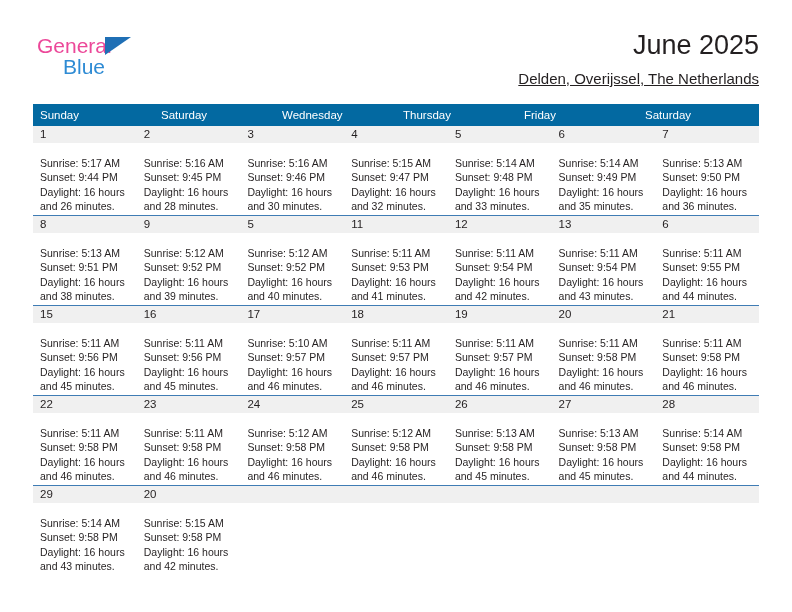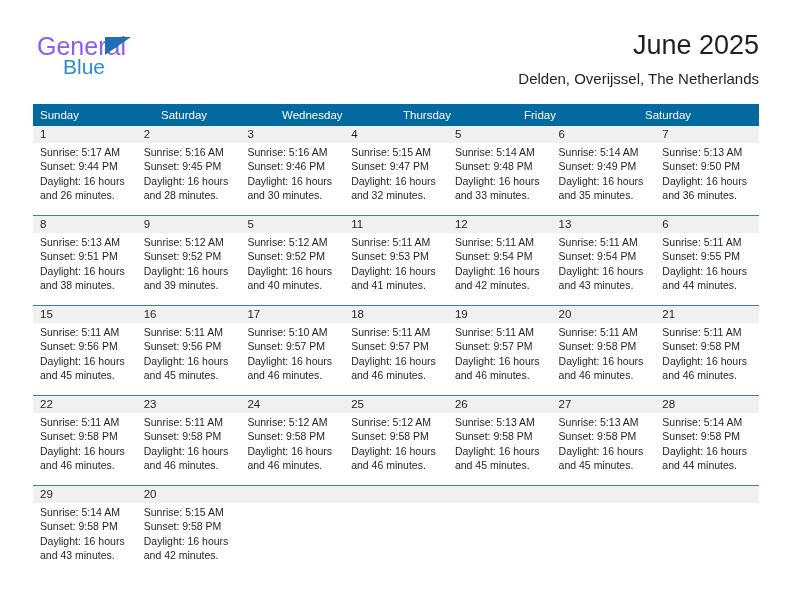--- a/index.html
+++ b/index.html
@@ -33,23 +33,23 @@
     position: absolute;
     left: 4px;
     top: 6px;
     width: 130px;
     height: 50px;
   }
   .logo-general {
     position: absolute;
     left: 0;
     top: 0;
-    font-size: 25px;
+    font-size: 21px;
     letter-spacing: 0px;
-    color: #8b5cf6;
+    color: #ec4899;
     line-height: 24px;
     font-family: "Liberation Sans", sans-serif;
   }
   .logo-tri {
     position: absolute;
     left: 68px;
     top: 3px;
     width: 0;
     height: 0;
     border-left: 26px solid #1f6fb5;
@@ -76,20 +76,21 @@
   }
   .subtitle {
     position: absolute;
     right: 0;
     top: 41px;
     font-size: 15px;
     color: #231f20;
     text-align: center;
     line-height: 20px;
     white-space: nowrap;
+    text-decoration: underline;
   }
 
   
   .calendar {
     position: absolute;
     left: 33px;
     top: 104px;
     width: 726px;
   }
   .dow-row {
@@ -126,21 +127,21 @@
     box-sizing: border-box;
     height: 17px;
     background: #f0f0f0;
     padding: 1px 0 0 7px;
     font-size: 11.5px;
     color: #231f20;
     line-height: 15px;
   }
   .cell-daynum.empty { background: #f0f0f0; }
   .cell-body {
-    padding: 2px 6px 0 7px;
+    padding: 13px 6px 0 7px;
     font-size: 10.5px;
     line-height: 14.4px;
     color: #231f20;
   }
   .cell-body div {
     white-space: nowrap;
   }
   .cell-body .wrap {
     white-space: normal;
   }

